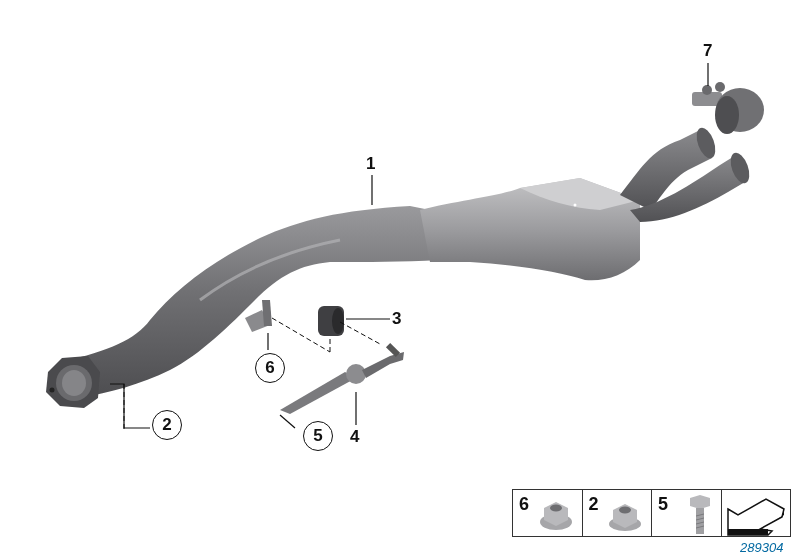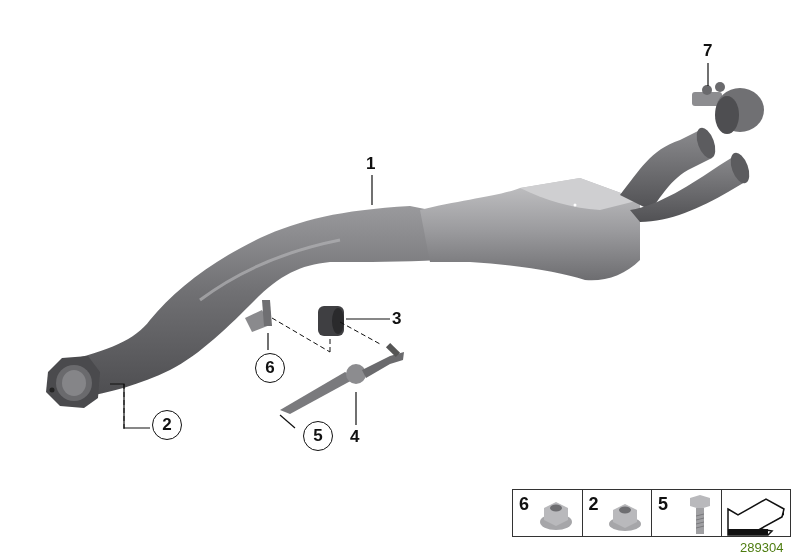--- a/index.html
+++ b/index.html
@@ -5,21 +5,21 @@
   html, body { margin:0; padding:0; background:#ffffff; }
   body { width:800px; height:560px; position:relative; overflow:hidden; font-family:"Liberation Sans", sans-serif; }
   svg.diagram { position:absolute; left:0; top:0; width:800px; height:560px; }
   .callout-num { position:absolute; font-weight:bold; font-size:17px; color:#111; font-family:"Liberation Sans", sans-serif; line-height:1; }
   .circle-callout { position:absolute; width:30px; height:30px; border:1.6px solid #111; border-radius:50%; background:#fff; display:flex; align-items:center; justify-content:center; font-weight:bold; font-size:17px; color:#111; box-sizing:border-box; }
   .legend { position:absolute; left:512px; top:489px; width:279px; height:48px; border:1px solid #333; display:flex; background:#fff; box-sizing:border-box; }
   .legend-cell { position:relative; flex:1; border-right:1px solid #333; }
   .legend-cell:last-child { border-right:none; }
   .legend-num { position:absolute; left:6px; top:4px; font-weight:bold; font-size:18px; color:#111; }
   .legend-icon { position:absolute; right:6px; top:4px; }
-  .diagram-id { position:absolute; left:740px; top:540px; font-size:13px; color:#4d7c0f; }
+  .diagram-id { position:absolute; left:740px; top:540px; font-size:13px; color:#0369a1;font-style:italic; }
 </style>
 </head>
 <body>
 
 <svg class="diagram" viewBox="0 0 800 560">
   <defs>
     <linearGradient id="pipeGrad" x1="0" y1="0" x2="0" y2="1">
       <stop offset="0" stop-color="#9a9a9d"></stop>
       <stop offset="0.45" stop-color="#707073"></stop>
       <stop offset="1" stop-color="#4d4d50"></stop>

